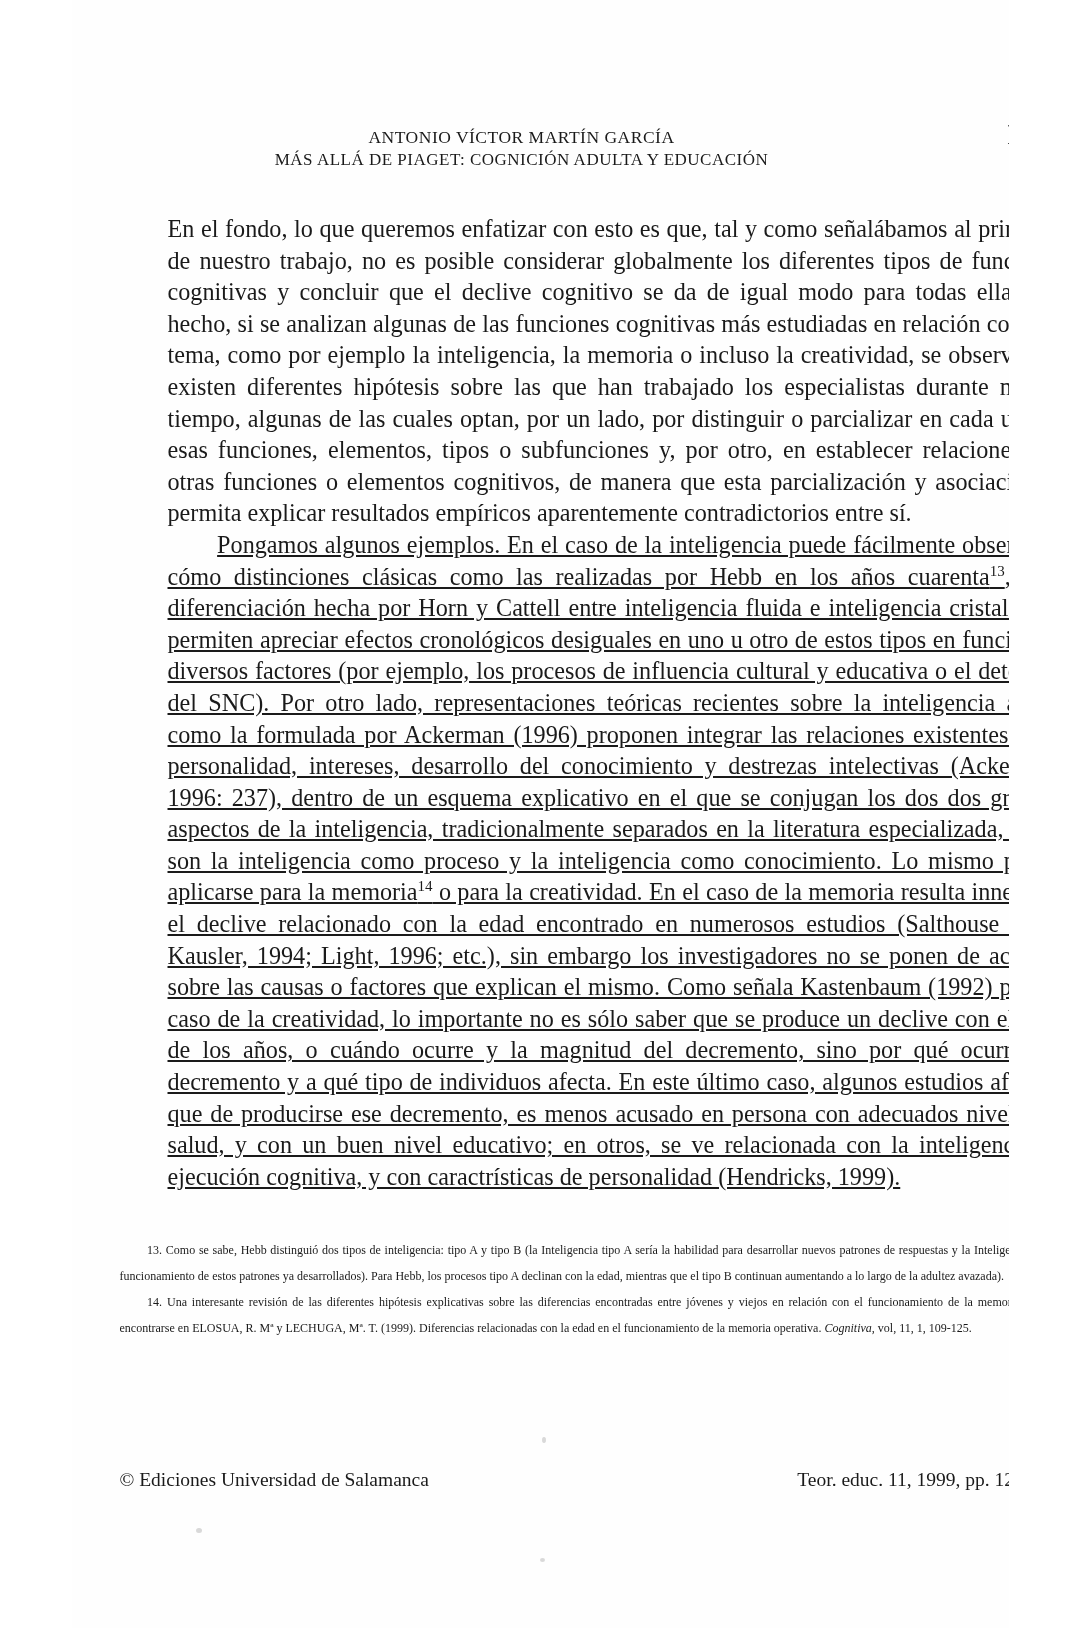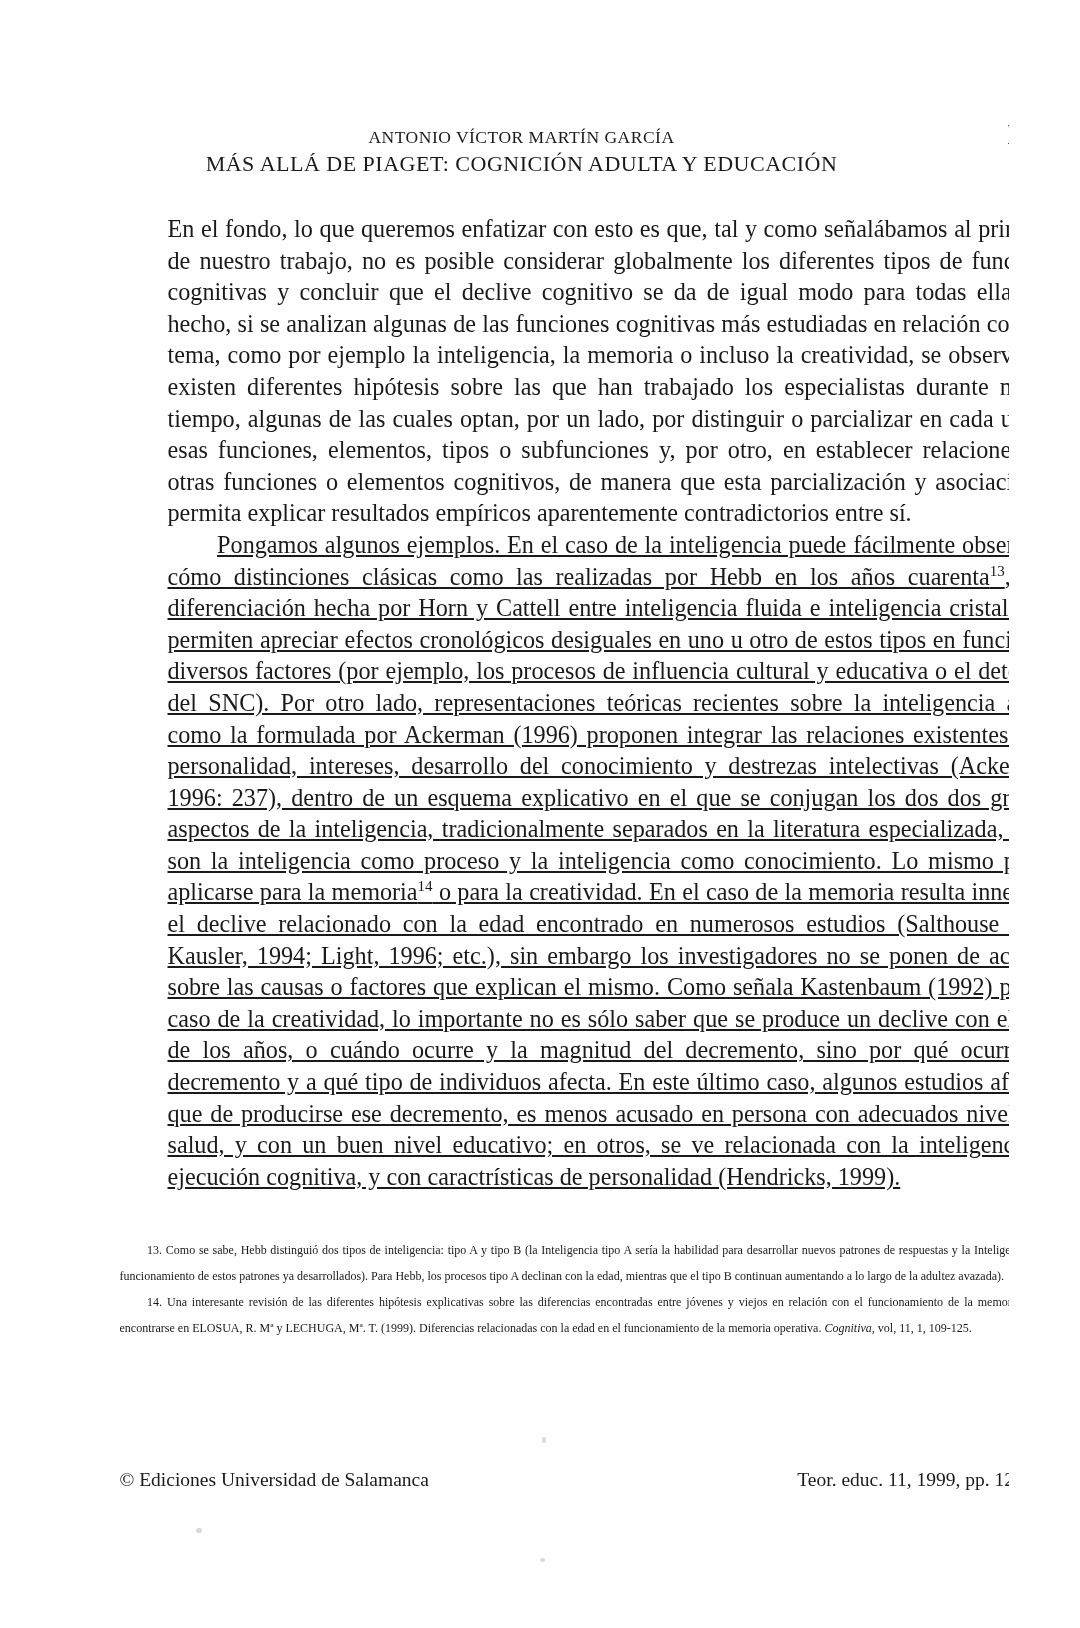--- a/index.html
+++ b/index.html
@@ -37,21 +37,21 @@
     text-align: center;
   }
   .runhead-line1,
   .runhead-line2 {
     font-variant: small-caps;
     letter-spacing: 0.5px;
     line-height: 1.32;
     white-space: nowrap;
   }
   .runhead-line1 { font-size: 17.5px; }
-  .runhead-line2 { font-size: 22px; }
+  .runhead-line2 { font-size: 17px; }
   .folio {
     position: absolute;
     right: 94px;
     top: -10px;
     font-size: 34px;
     line-height: 1;
     letter-spacing: 0.5px;
     text-align: right;
   }
 

